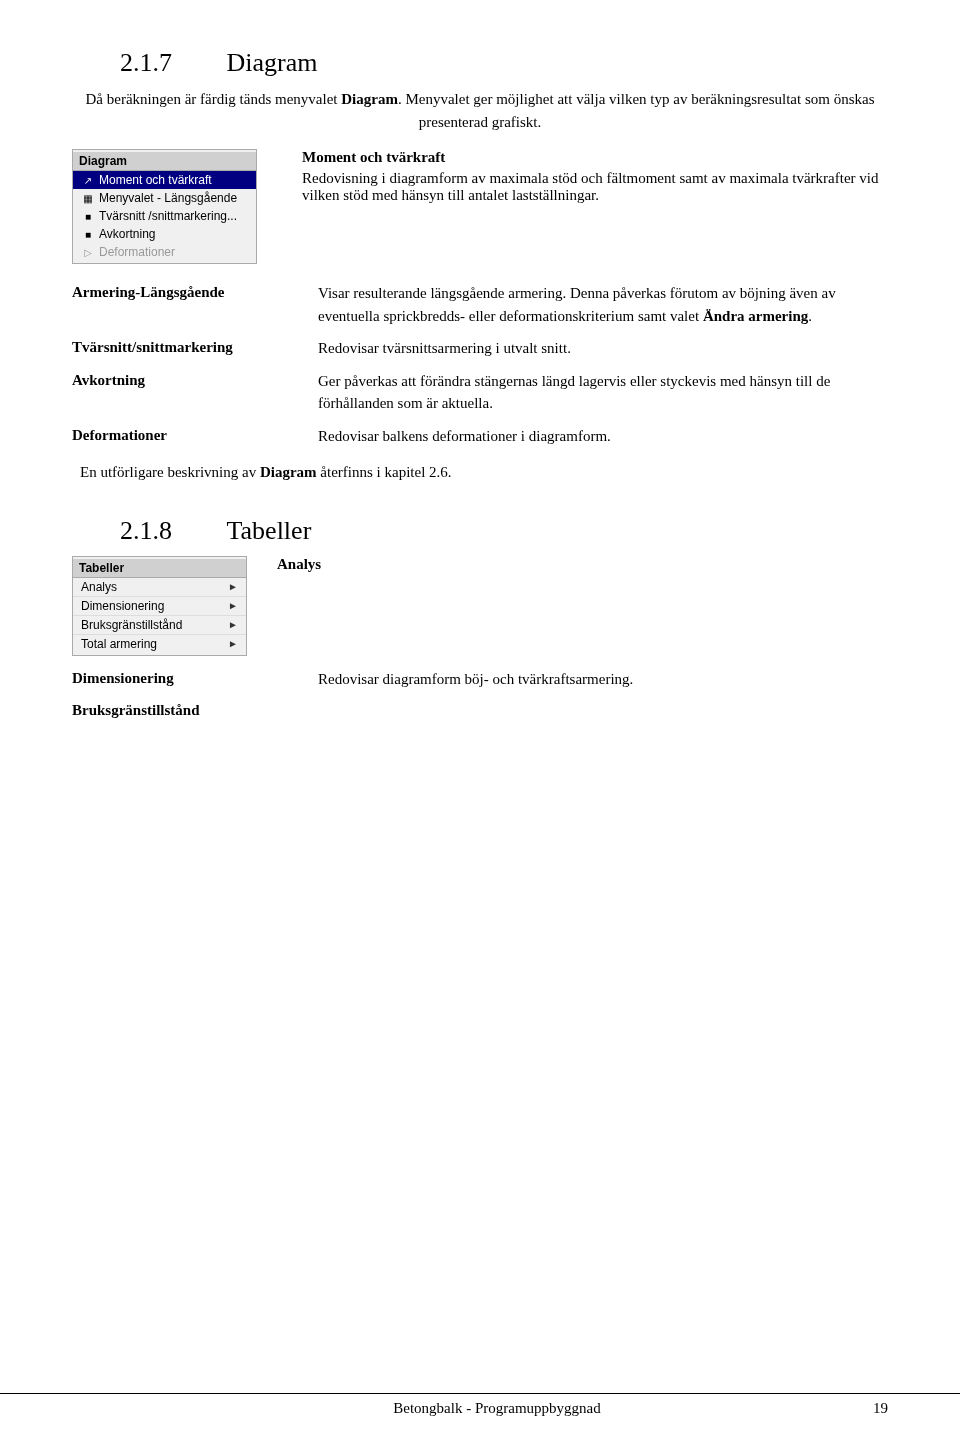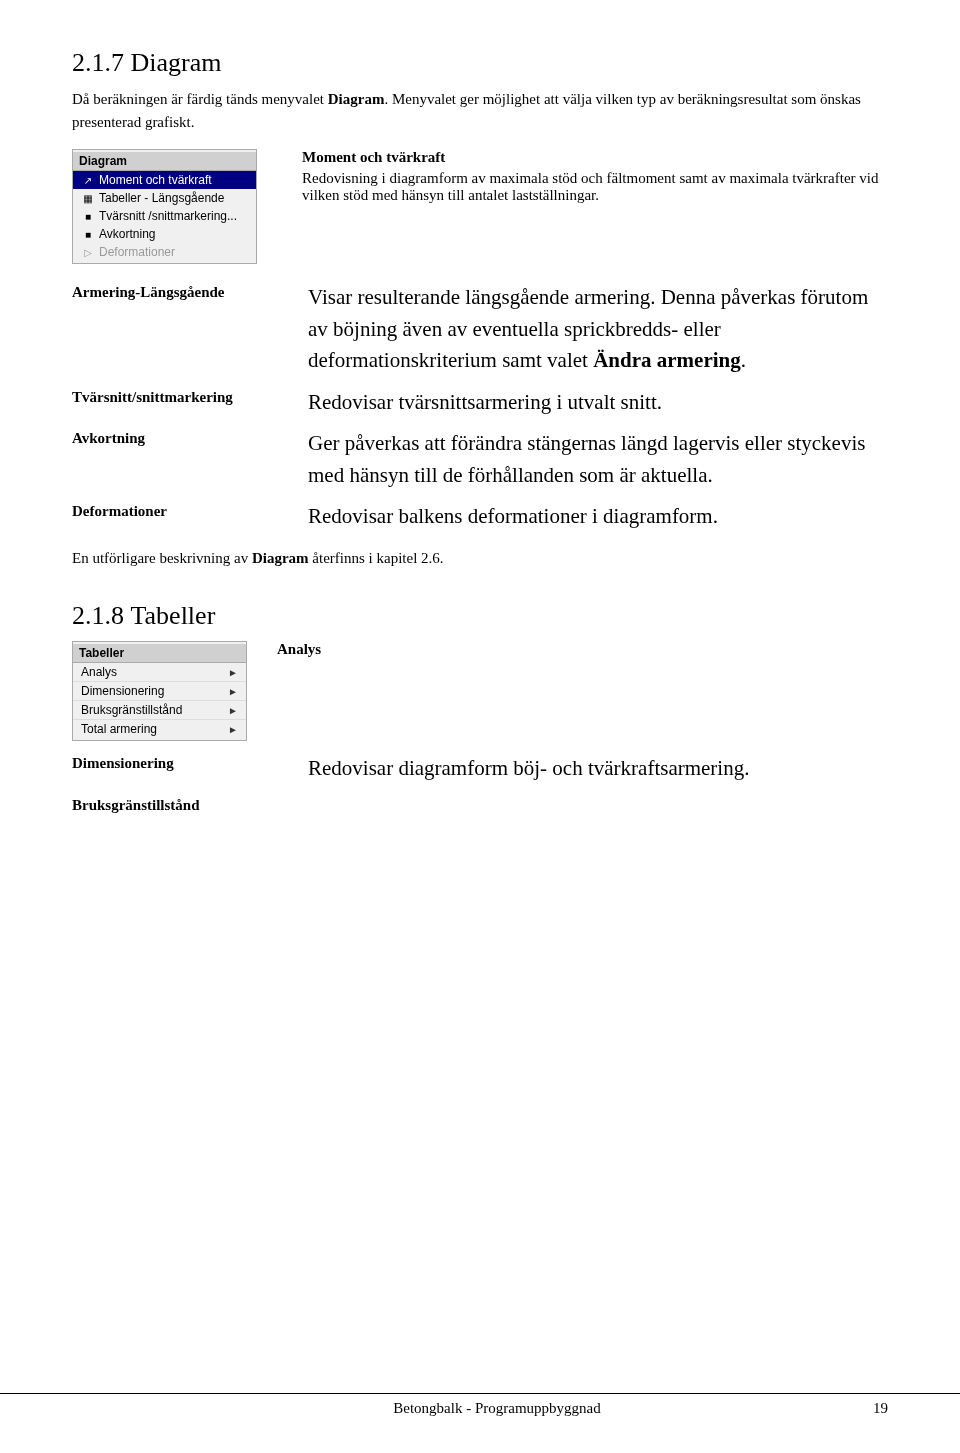--- a/index.html
+++ b/index.html
@@ -16,24 +16,26 @@
       padding: 48px 72px 60px 72px;
       max-width: 960px;
     }
     h2 {
       font-size: 26px;
       font-weight: bold;
       margin-bottom: 10px;
     }
     h2 span {
       font-weight: normal;
+      margin-left: 48px;
     }
     .intro-para {
       margin-bottom: 16px;
       line-height: 1.5;
+      text-align: center;
     }
     .menu-box {
       border: 1px solid #aaa;
       background: #f0f0f0;
       width: 185px;
       font-family: Arial, sans-serif;
       font-size: 12px;
       padding: 2px 0;
       margin-bottom: 6px;
     }
@@ -62,34 +64,34 @@
       width: 14px;
       height: 14px;
       display: inline-flex;
       align-items: center;
       justify-content: center;
       font-size: 10px;
     }
     .term-desc-row {
       display: flex;
       margin-bottom: 10px;
-      gap: 6px;
+      gap: 16px;
       font-family: Liberation Serif, serif;
     }
     .term-cell {
       width: 230px;
       flex-shrink: 0;
       font-weight: bold;
       padding-top: 2px;
       font-size: 15px;
     }
     .desc-cell {
       flex: 1;
       line-height: 1.5;
-      font-size: 21px;
+      font-size: 15px;
     }
     .diagram-area {
       display: flex;
       flex-direction: row;
       margin-bottom: 12px;
       gap: 30px;
     }
     .menu-area {
       width: 200px;
       flex-shrink: 0;
@@ -100,20 +102,21 @@
     .diagram-desc .term-label {
       font-weight: bold;
       font-size: 15px;
       display: block;
       margin-bottom: 4px;
     }
     .para-after {
       margin-top: 14px;
       margin-bottom: 18px;
       line-height: 1.5;
+      margin-left: 8px;
     }
     .tabeller-area {
       display: flex;
       flex-direction: row;
       margin-bottom: 12px;
       gap: 30px;
     }
     .tabeller-menu {
       width: 175px;
       flex-shrink: 0;
@@ -203,21 +206,21 @@
           <span>Diagram</span>
         </div>
 
         <div class="menu-item selected">
           <span class="menu-icon">↗</span>
           <span>Moment och tvärkraft</span>
         </div>
 
         <div class="menu-item">
           <span class="menu-icon">▦</span>
-          <span>Tabeller - Längsgående</span>
+          <span>Menyvalet - Längsgående</span>
         </div>
 
         <div class="menu-item">
           <span class="menu-icon">■</span>
           <span>Tvärsnitt /snittmarkering...</span>
         </div>
 
         <div class="menu-item">
           <span class="menu-icon">■</span>
           <span>Avkortning</span>

